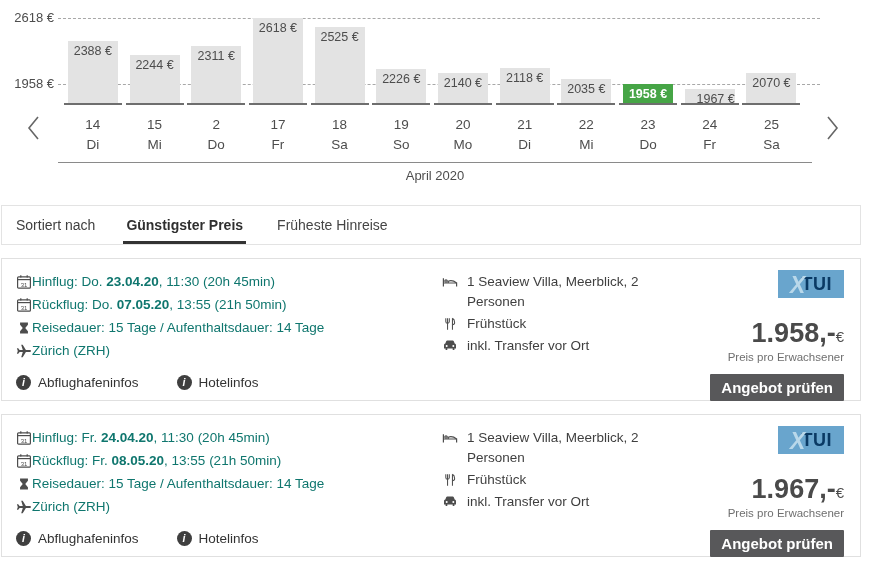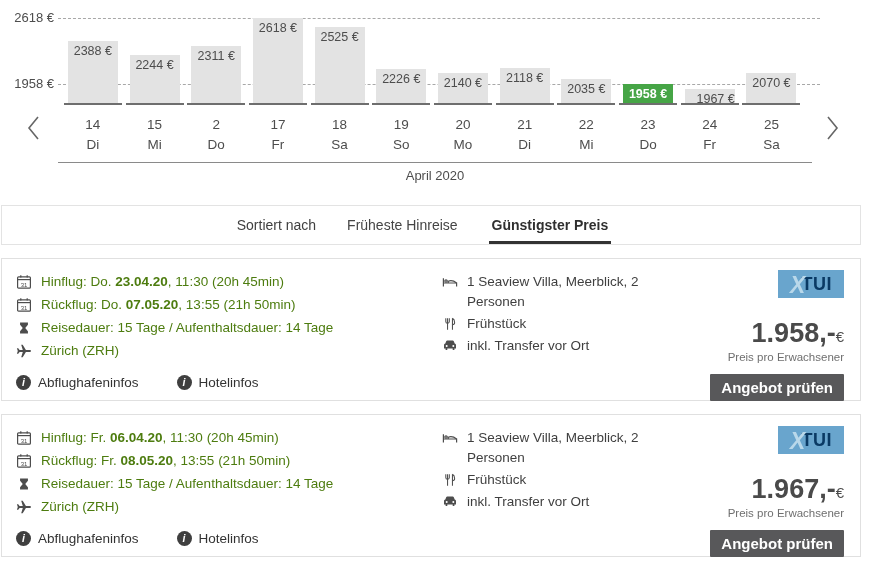--- a/index.html
+++ b/index.html
@@ -31,40 +31,40 @@
   .axisline { position:absolute; top:162px; left:58px; width:754px; border-top:1px solid #8a8a8a; height:0; }
   .month { position:absolute; top:168px; left:58px; width:754px; text-align:center; font-size:13px; color:#4d4d4d; }
   .chev { position:absolute; top:113px; background:none; border:none; padding:2px; cursor:pointer; }
   .chev.left { left:24px; }
   .chev.right { left:822px; }
 
   
   .tabbar {
     margin:10px 0 0 1px; width:860px; height:40px;
     border:1px solid #e3e3e3; background:#fff;
-    display:flex; align-items:stretch; padding-left:14px;justify-content:center;
+    display:flex; align-items:stretch; padding-left:14px;
   }
   .sortlabel { display:flex; align-items:center; font-size:14px; color:#3f3f3f; margin-right:28px; }
   .tab {
     display:flex; align-items:center; font-size:14px; color:#454545;
     margin-right:28px; padding:0 3px; cursor:pointer;
     border-bottom:3px solid transparent; border-top:3px solid transparent;
   }
   .tab.active { font-weight:700; color:#2f2f2f; border-bottom-color:#333333; }
 
   
   .cards { margin-left:1px; width:860px; }
   .card {
     margin-top:13px; width:860px; height:143px;
     border:1px solid #e0e0e0; background:#fff;
     padding:11px 16px 8px 14px;
     display:grid; grid-template-columns:426px 260px 1fr;
   }
   .col-left { display:flex; flex-direction:column; }
-  .flight-line { display:flex; align-items:center; gap:9px; height:23px; font-size:13.5px; color:#4d7c0f; }
+  .flight-line { display:flex; align-items:center; height:23px; font-size:13.5px; color:#0f766e; }
   .flight-line b { font-weight:700; }
   .icon16 { width:16px; height:16px; flex:0 0 16px; display:inline-flex; align-items:center; justify-content:center; }
   .info-row { margin-top:13px; display:flex; gap:38px; }
   .info-link { display:flex; align-items:center; gap:7px; font-size:13.5px; color:#333; cursor:pointer; }
   .info-icon {
     width:15px; height:15px; border-radius:50%; background:#3f3f3f; color:#fff;
     font-size:10.5px; font-weight:700; font-style:italic;
     display:flex; align-items:center; justify-content:center; line-height:1;
   }
   .col-mid { padding-top:2px; }
@@ -240,22 +240,22 @@
         <polyline points="4,2 13,13 4,24" fill="none" stroke="#666" stroke-width="1.6"></polyline>
       </svg>
   </button>
 
   <div class="axisline"></div>
   <div class="month">April 2020</div>
 </div>
 
 <div class="tabbar">
   <span class="sortlabel">Sortiert nach</span>
+  <span class="tab active">Günstigster Preis</span>
   <span class="tab">Früheste Hinreise</span>
-  <span class="tab active">Günstigster Preis</span>
 </div>
 
 <div class="cards" id="cards">
   <section class="card">
     <div class="col-left">
       <div class="flight-line">
         <span class="icon16">
           <svg viewBox="0 0 16 16" width="16" height="16">
               <g fill="none" stroke="#4d4d4d" stroke-width="1.2">
                 <rect x="1.6" y="2.8" width="12.8" height="11.4" rx="1"></rect>
@@ -366,21 +366,21 @@
           <svg viewBox="0 0 16 16" width="16" height="16">
               <g fill="none" stroke="#4d4d4d" stroke-width="1.2">
                 <rect x="1.6" y="2.8" width="12.8" height="11.4" rx="1"></rect>
                 <line x1="1.6" y1="5.6" x2="14.4" y2="5.6"></line>
                 <line x1="4.8" y1="1.2" x2="4.8" y2="3.6"></line>
                 <line x1="11.2" y1="1.2" x2="11.2" y2="3.6"></line>
               </g>
               <text x="8" y="12.8" font-size="6" text-anchor="middle" fill="#4d4d4d">31</text>
             </svg>
         </span>
-        <span><span>Hinflug: Fr. </span><b>06.04.20</b><span>, 11:30 (20h 45min)</span></span>
+        <span><span>Hinflug: Fr. </span><b>24.04.20</b><span>, 11:30 (20h 45min)</span></span>
       </div>
       <div class="flight-line">
         <span class="icon16">
           <svg viewBox="0 0 16 16" width="16" height="16">
               <g fill="none" stroke="#4d4d4d" stroke-width="1.2">
                 <rect x="1.6" y="2.8" width="12.8" height="11.4" rx="1"></rect>
                 <line x1="1.6" y1="5.6" x2="14.4" y2="5.6"></line>
                 <line x1="4.8" y1="1.2" x2="4.8" y2="3.6"></line>
                 <line x1="11.2" y1="1.2" x2="11.2" y2="3.6"></line>
               </g>

